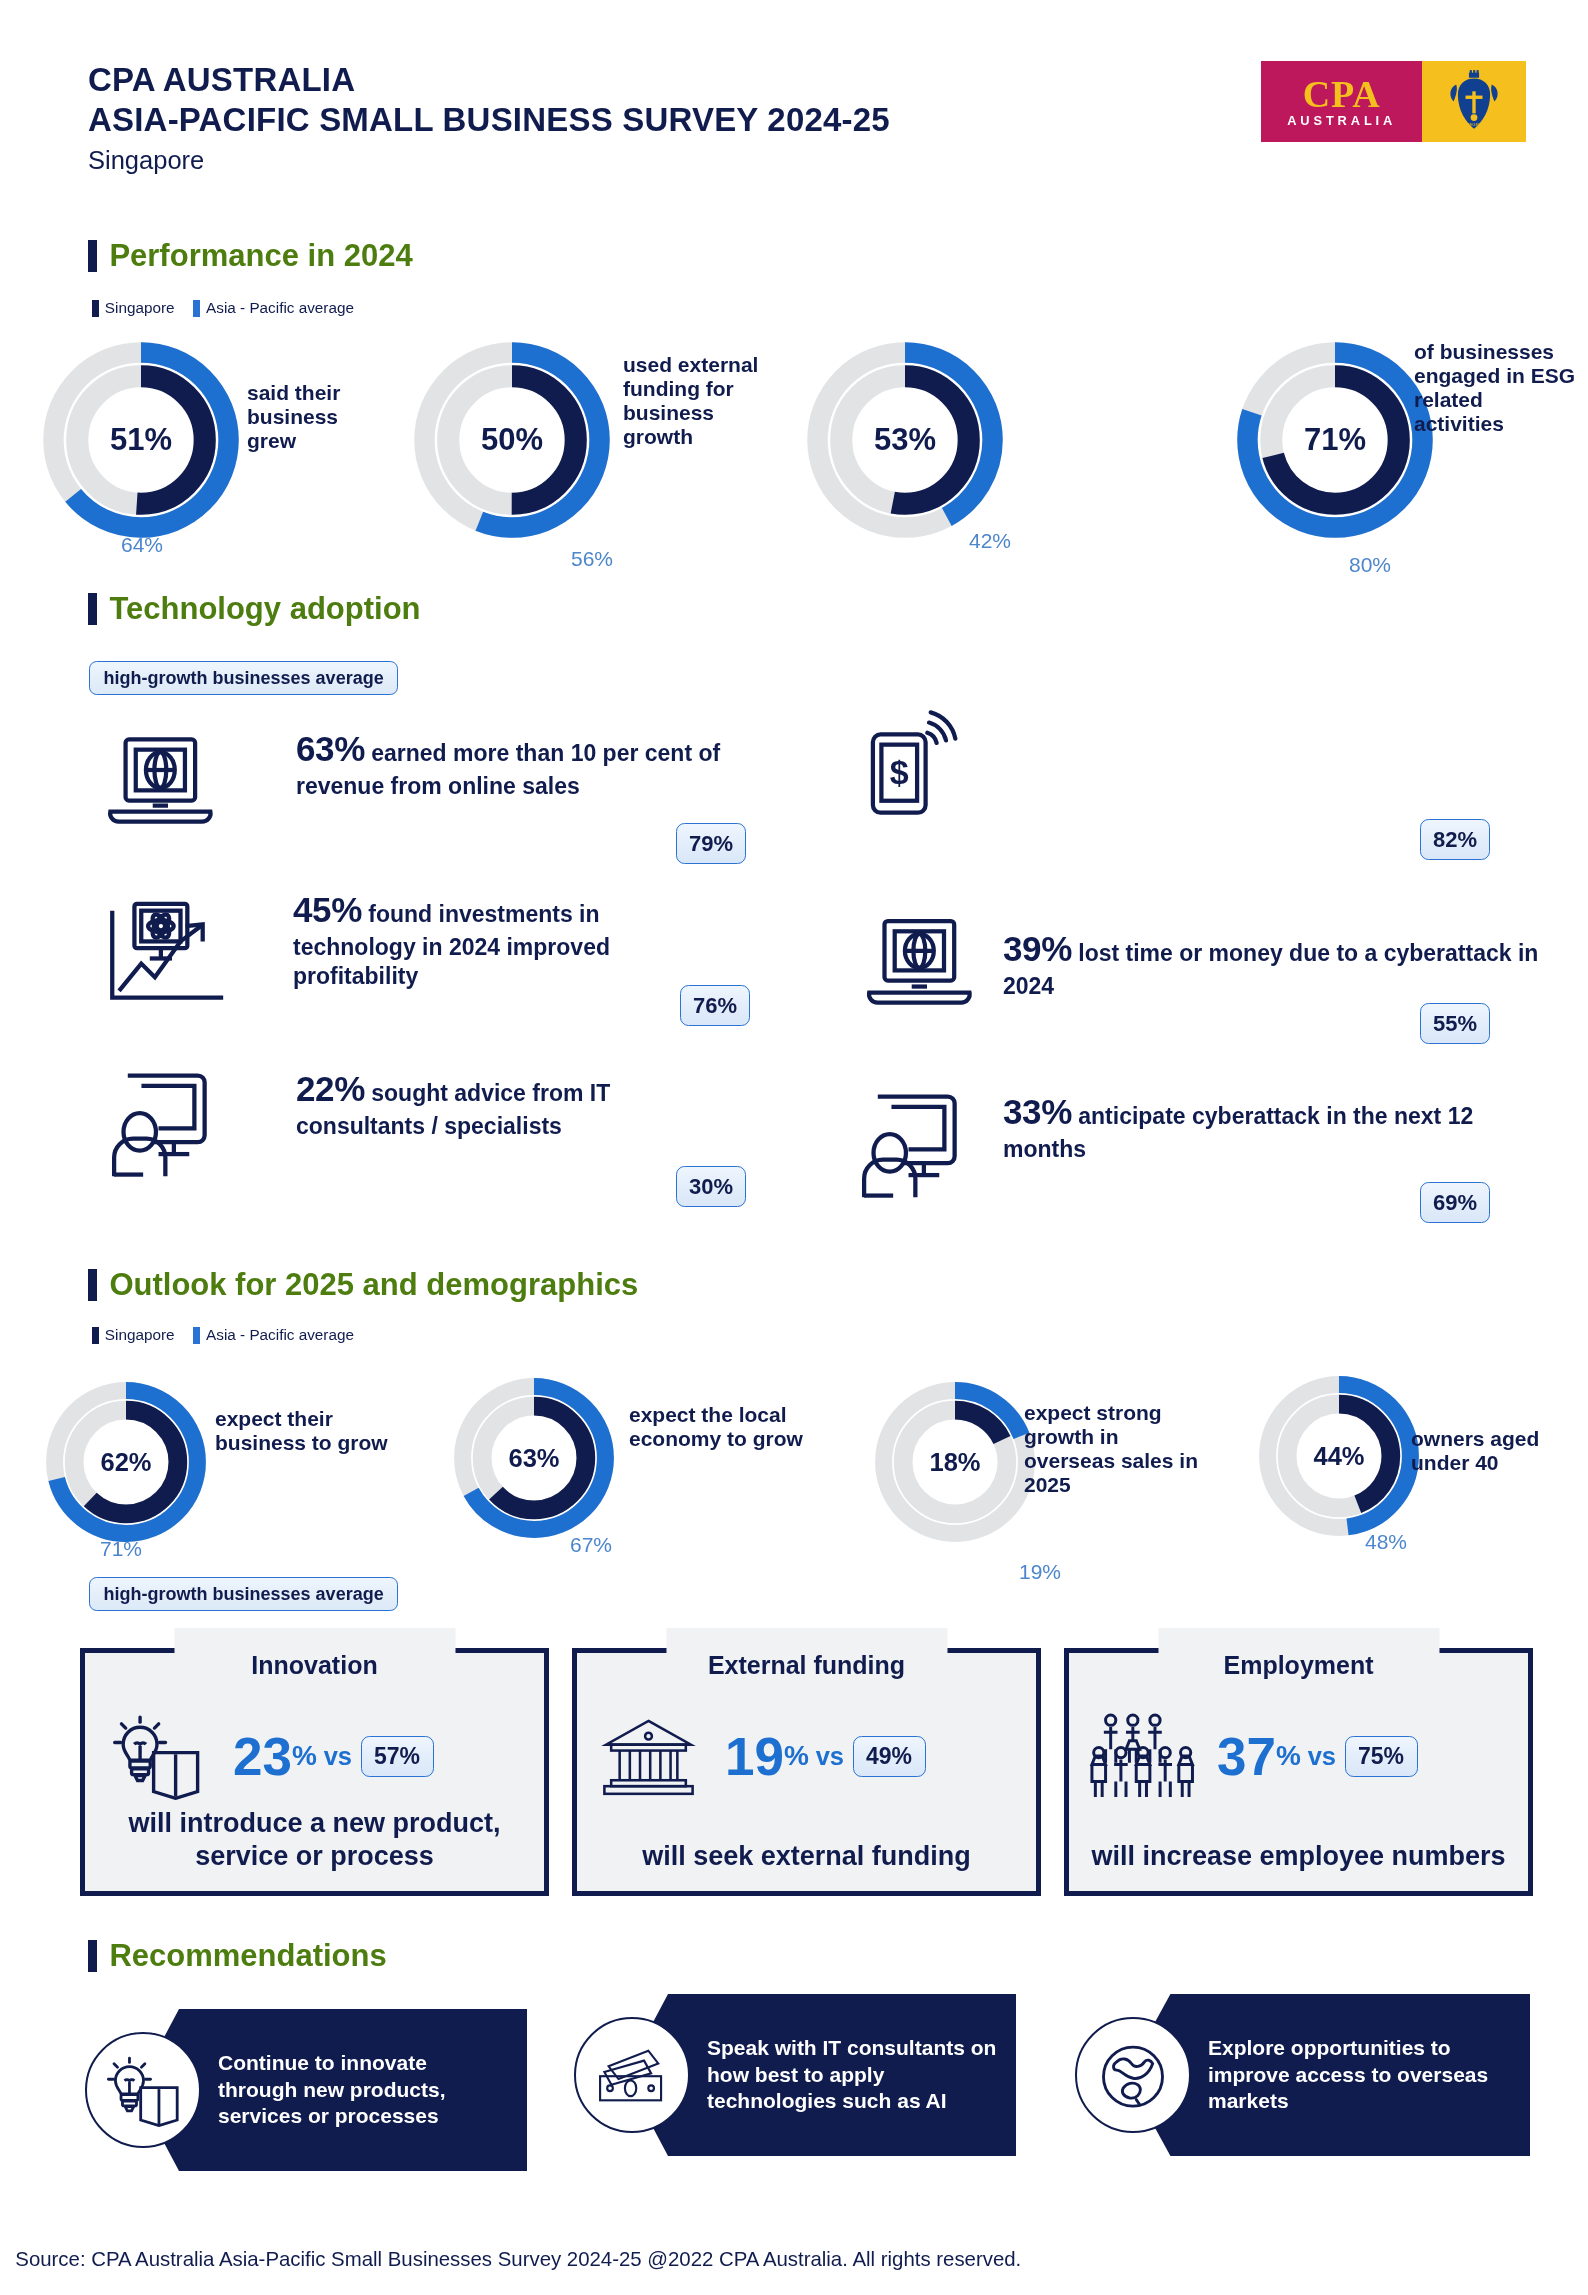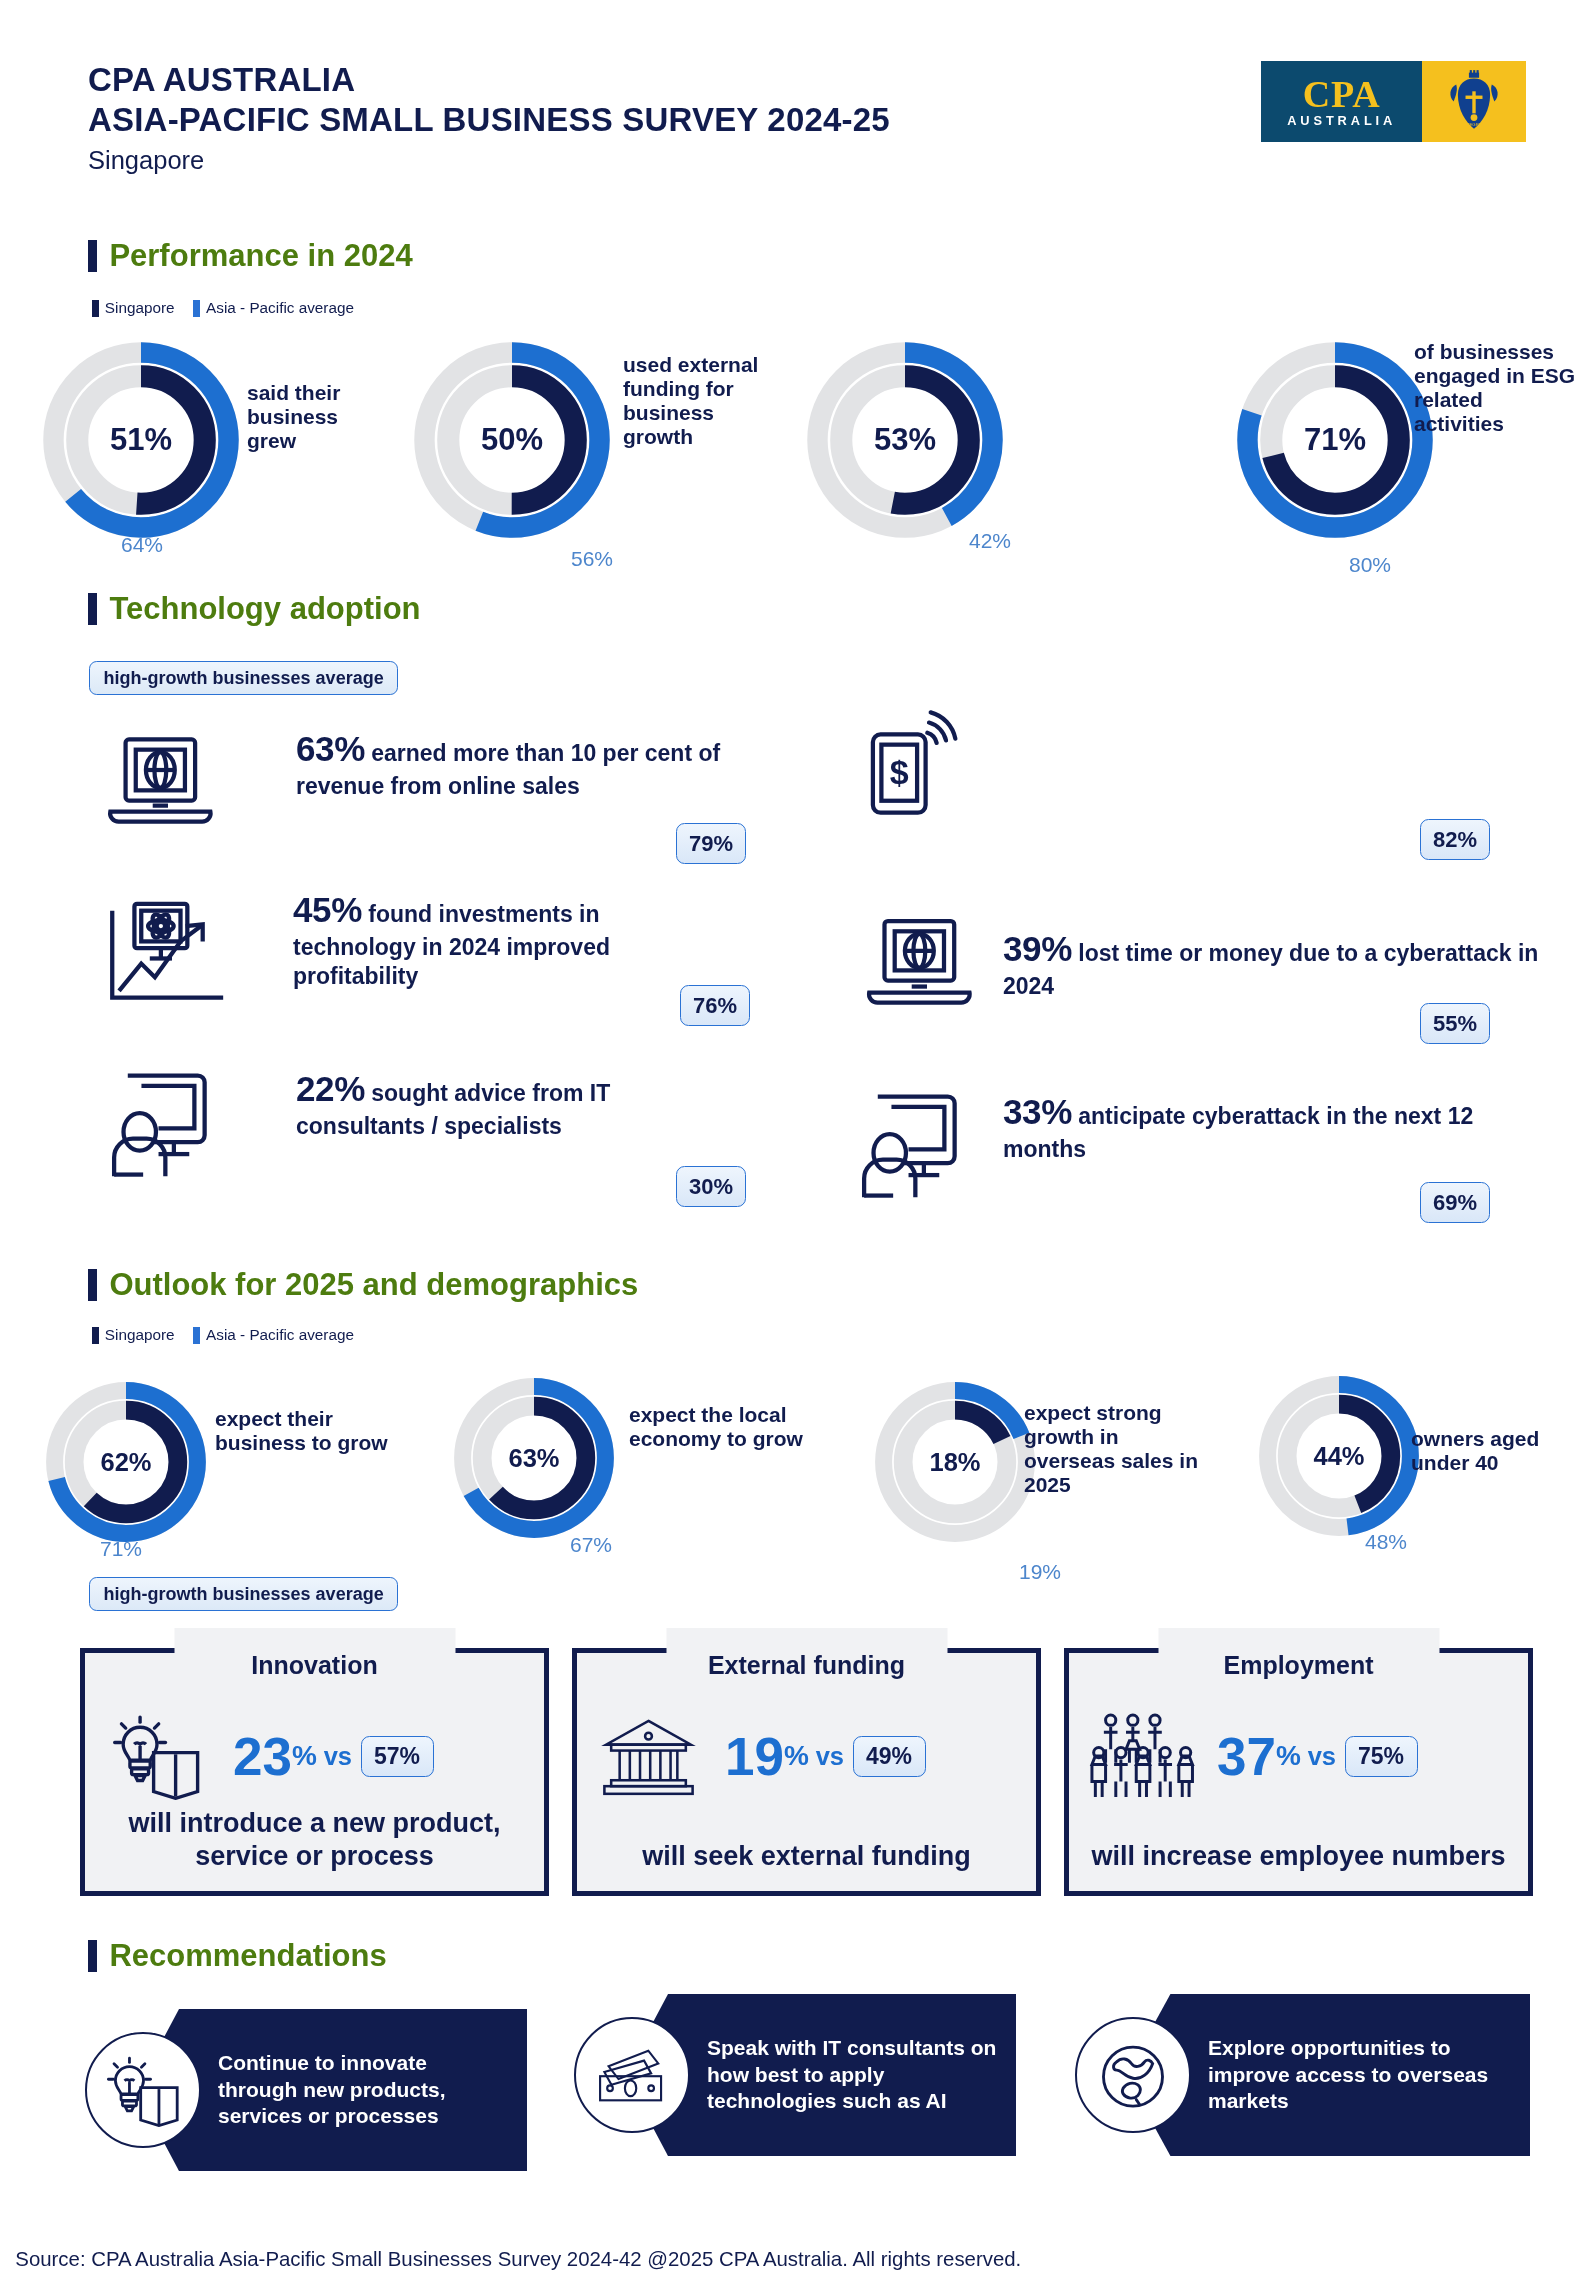--- a/index.html
+++ b/index.html
@@ -15,21 +15,21 @@
   
   .header { position: absolute; left: 88px; top: 60px; }
   .title-l1, .title-l2 {
     font-size: 33px; font-weight: bold; letter-spacing: 0.2px;
     color: #111c4e; line-height: 1.22;
   }
   .subtitle { font-size: 25.5px; color: #111c4e; line-height: 1.3; margin-top: 3.4px; }
 
   .logo { position: absolute; left: 1261px; top: 61px; width: 265px; height: 81px; display: flex; }
   .logo-left {
-    width: 162px; background: #0c4a6e; display: flex; flex-direction: column;
+    width: 162px; background: #be185d; display: flex; flex-direction: column;
     align-items: center; justify-content: center; gap: 1.7px;
   }
   .logo-cpa { font-family: "Liberation Serif", serif; font-size: 38px; color: #f5c01e; font-weight: bold; line-height: 1; letter-spacing: 0.9px; }
   .logo-aus { font-size: 12.8px; color: #ffffff; font-weight: bold; letter-spacing: 3.9px; line-height: 1; }
   .logo-right { width: 104px; background: #f5c01e; display: flex; align-items: center; justify-content: center; }
 
   
   .sec-head { position: absolute; display: flex; align-items: center; gap: 12px; }
   .sec-bar { width: 9.4px; height: 32px; background: #111c4e; }
   .sec-title { font-size: 31px; font-weight: bold; color: #4d7c0f; }
@@ -542,16 +542,16 @@
       <svg width="82" height="82" viewBox="0 0 100 100" fill="none" stroke="#111c4e" stroke-width="3.5">
         <circle cx="50" cy="52" r="36"></circle>
         <path d="M30 34 c6 -6 14 -4 18 2 c4 6 12 4 16 -2 c3 -4 8 -2 10 2 c-4 12 -14 20 -24 18 c-10 -2 -14 -10 -20 -10 c-4 0 -6 -6 0 -10 Z"></path>
         <path d="M38 66 c4 -6 12 -8 18 -4 c4 3 4 9 0 13 c-5 5 -14 4 -18 -2 c-2 -3 -1 -5 0 -7 Z"></path>
         <line x1="54" y1="80" x2="58" y2="86" stroke-linecap="round"></line>
       </svg>
     </div>
     <div class="rec-text">Explore opportunities to improve access to overseas markets</div>
   </div>
 
-  <div class="footer">Source: CPA Australia Asia-Pacific Small Businesses Survey 2024-42 @2025 CPA Australia. All rights reserved.</div>
+  <div class="footer">Source: CPA Australia Asia-Pacific Small Businesses Survey 2024-25 @2022 CPA Australia. All rights reserved.</div>
 
 </div>
 
 
 </body></html>

